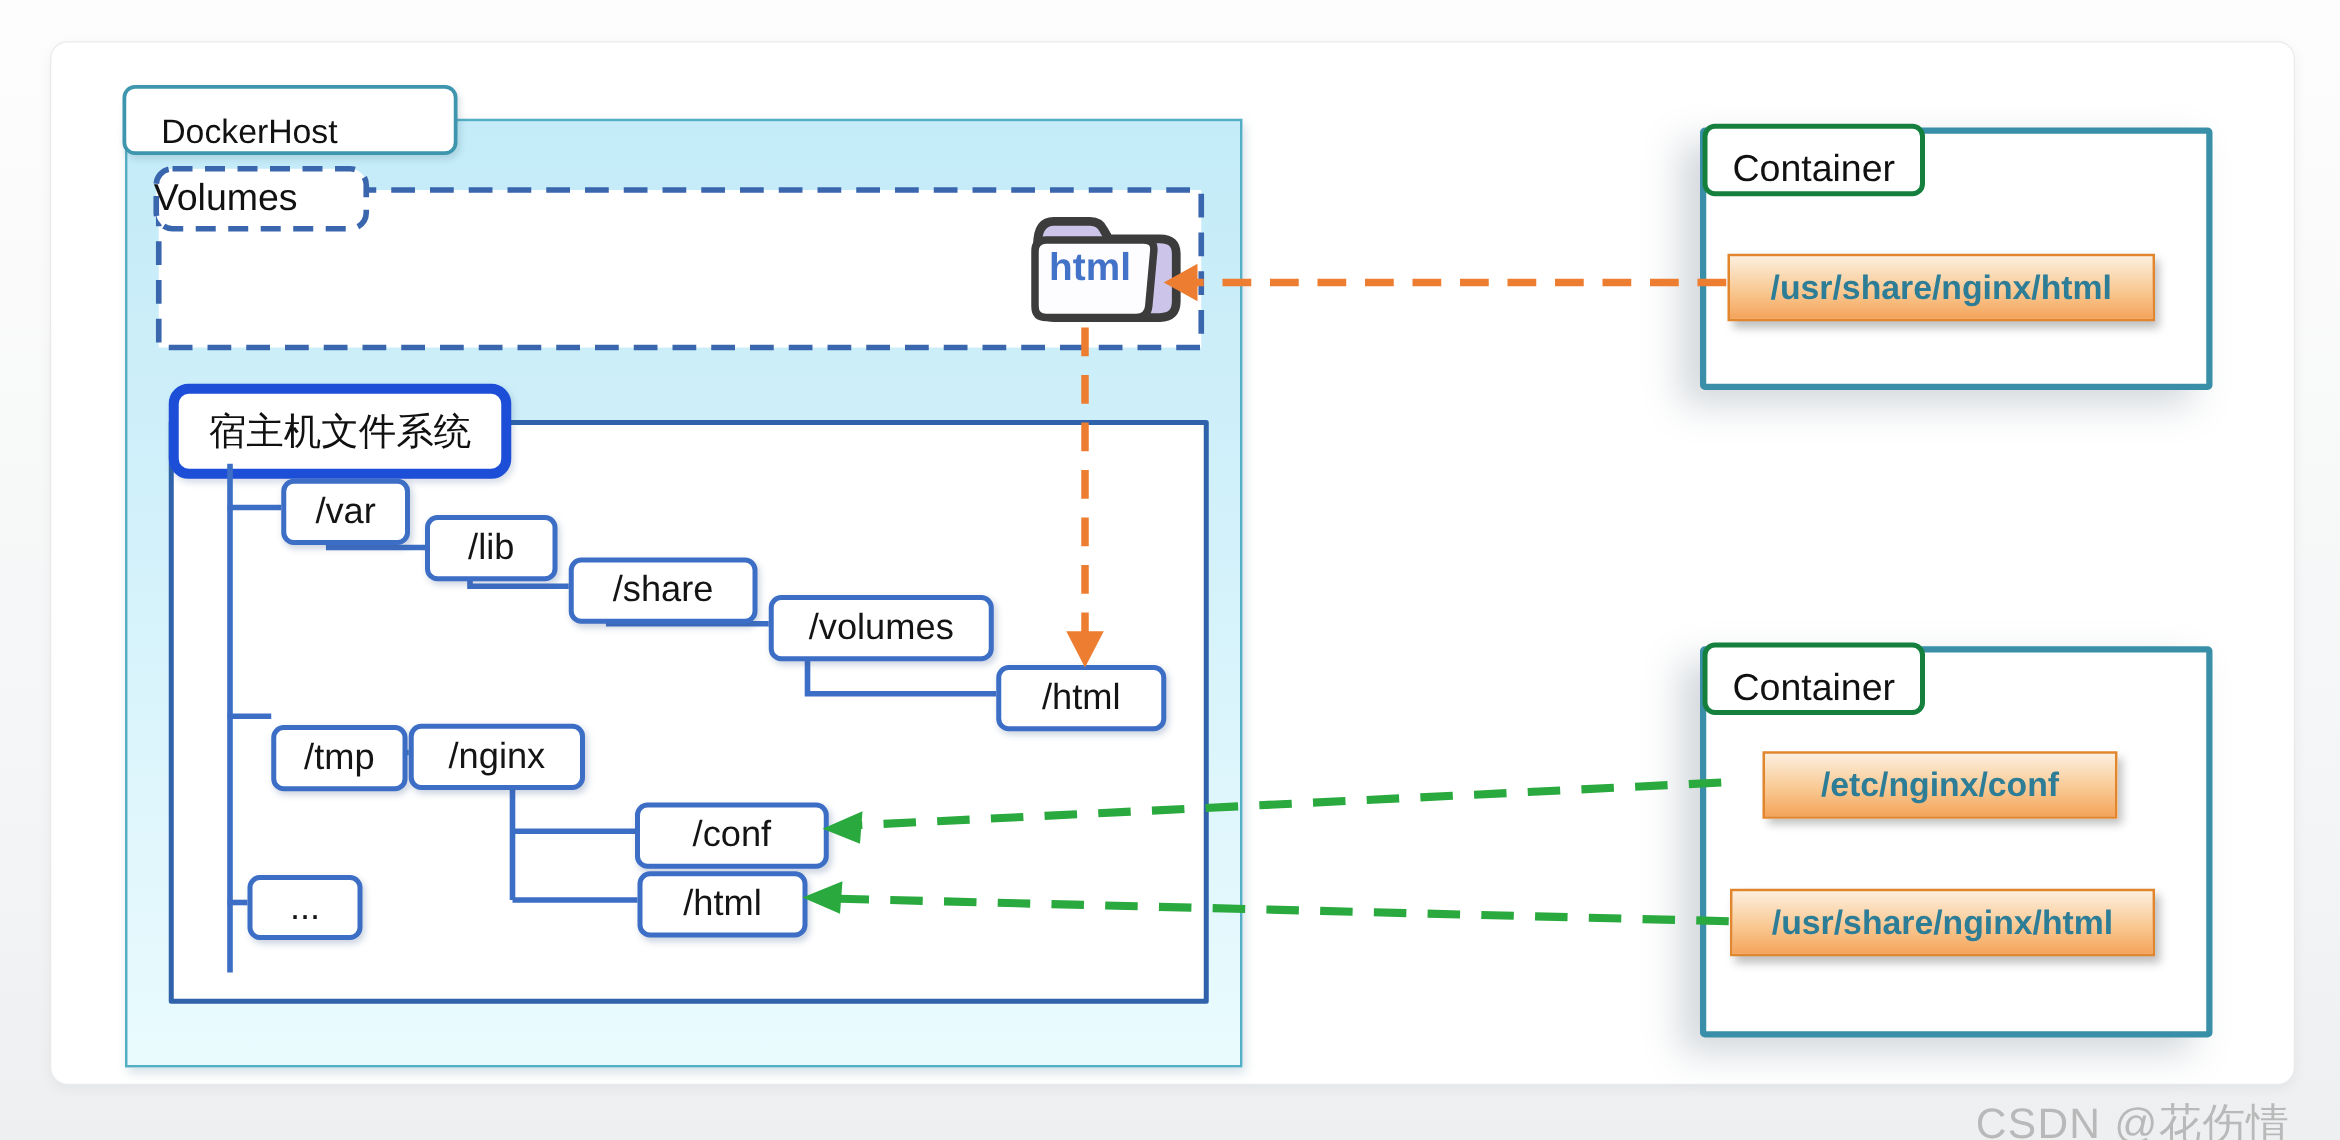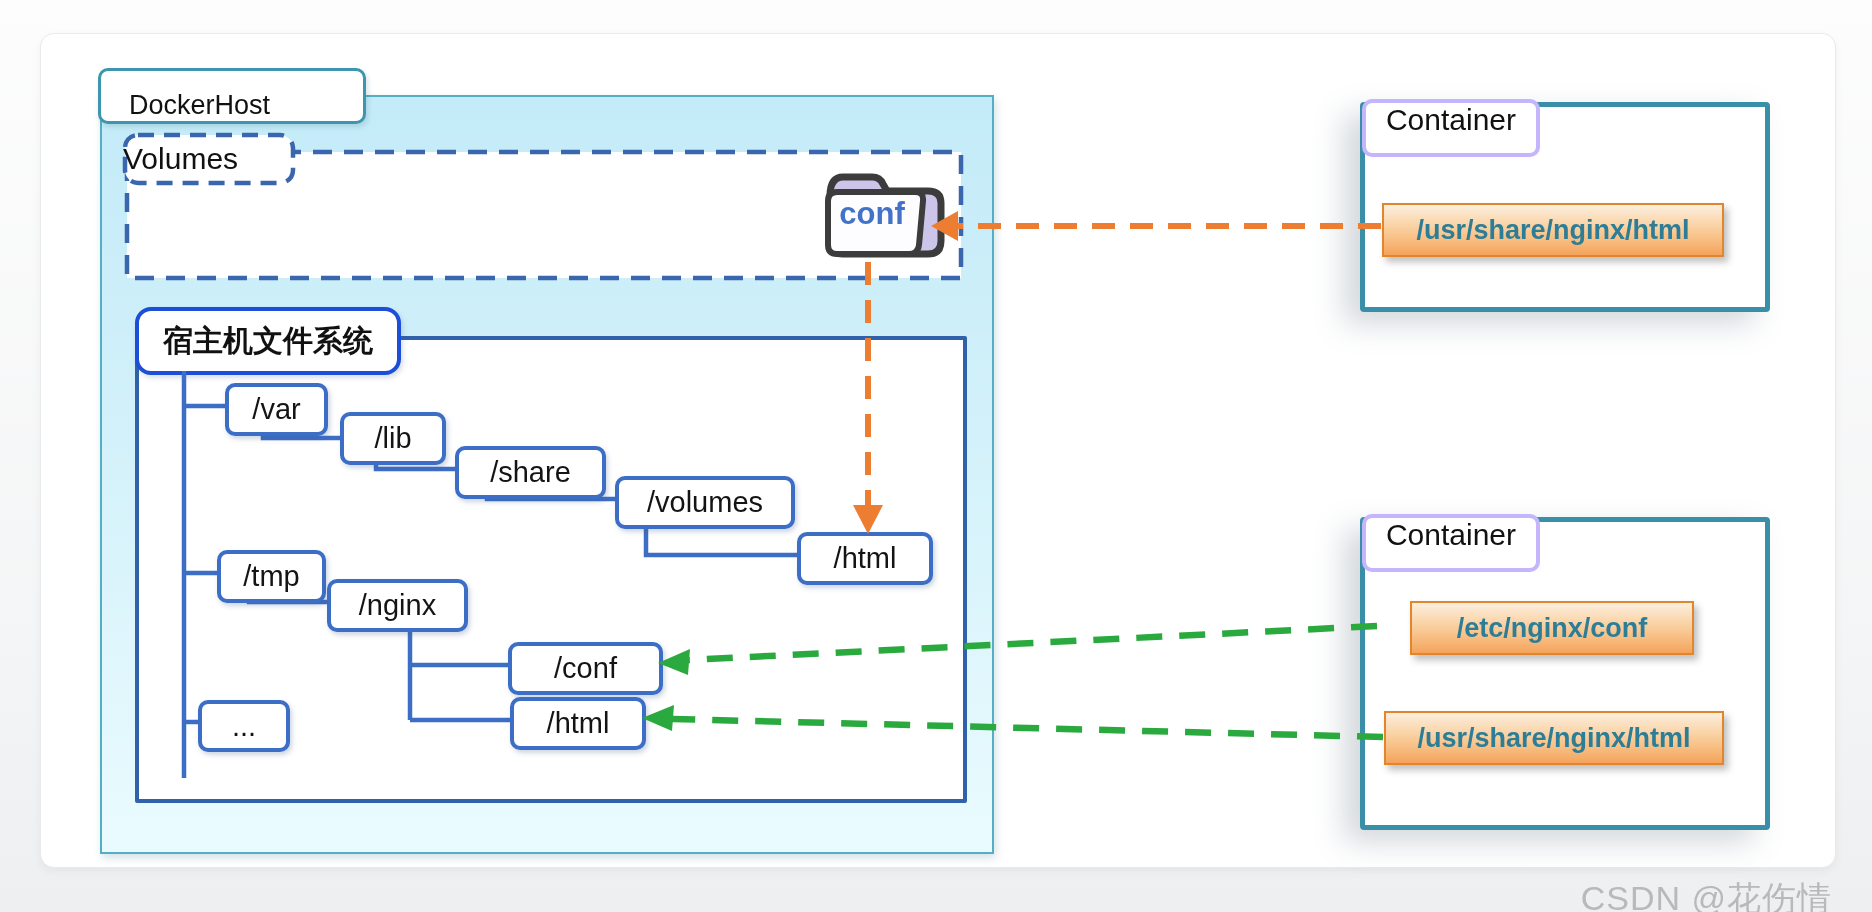--- a/index.html
+++ b/index.html
@@ -46,52 +46,52 @@
     font-size:31px;font-weight:600;color:#4273c8;
   }
 
   
   .fs-box{
     left:135px;top:336px;width:824px;height:459px;
     background:#fff;border:4px solid #2f62ab;border-radius:2px;
   }
   .fs-label{
     left:135px;top:307px;width:258px;height:60px;
-    background:#fff;border:4px solid #1d4ed8;border-radius:16px;
+    background:#fff;border:8px solid #1d4ed8;border-radius:16px;
     display:flex;align-items:center;justify-content:center;
-    font-size:30px;color:#111;box-shadow:2px 3px 5px rgba(60,90,140,.2);font-weight:bold;
+    font-size:30px;color:#111;box-shadow:2px 3px 5px rgba(60,90,140,.2);
   }
 
   
   .node{
     position:absolute;background:#fff;border:4px solid #3d6ec6;border-radius:10px;
     display:flex;align-items:center;justify-content:center;
     font-size:29px;color:#141414;box-shadow:2px 3px 5px rgba(60,90,140,.25);
   }
   .n-var{left:225px;top:383px;width:95px;height:45px;}
   .n-lib{left:340px;top:412px;width:98px;height:45px;}
   .n-docker{left:455px;top:446px;width:143px;height:45px;}
   .n-volumes{left:615px;top:476px;width:172px;height:45px;}
   .n-htmltop{left:797px;top:532px;width:128px;height:45px;}
-  .n-tmp{left:217px;top:550px;width:101px;height:45px;}
+  .n-tmp{left:217px;top:580px;width:101px;height:45px;}
   .n-nginx{left:327px;top:579px;width:133px;height:45px;text-align:right;}
   .n-conf{left:508px;top:642px;width:147px;height:45px;}
   .n-htmlbottom{left:510px;top:697px;width:128px;height:45px;}
   .n-ellipsis{left:198px;top:700px;width:84px;height:44px;}
 
   
   .container-box{
     width:400px;background:#fff;border:5px solid #3a8fa8;border-radius:4px;
     box-shadow:-16px 12px 30px rgba(110,125,140,.30);
   }
   .container-top{left:1360px;top:102px;height:200px;}
   .container-bottom{left:1360px;top:517px;height:303px;}
   .container-label{
-    width:170px;height:50px;background:#fff;border:4px solid #c4b5fd;border-radius:10px;
-    display:flex;align-items:flex-start;justify-content:center;
+    width:170px;height:50px;background:#fff;border:4px solid #15803d;border-radius:10px;
+    display:flex;align-items:flex-end;justify-content:center;
     font-size:30px;color:#111;
   }
   .cl-top{left:1362px;top:99px;}
   .cl-bottom{left:1362px;top:514px;}
 
   .path-box{
     position:absolute;height:50px;
     background:linear-gradient(180deg,#fcefde 0%,#f9c993 55%,#f4a45b 100%);
     border:2px solid #e2862e;
     display:flex;align-items:center;justify-content:center;
@@ -123,21 +123,21 @@
 </svg>
 <div class="abs volumes-label-text">
   <span>Volumes</span>
 </div>
 
 <div class="abs folder">
   <svg width="130" height="100" viewBox="0 0 130 100">
     <path d="M10 32 Q10 13 23 13 L52 13 Q60 13 63 20 L67 27 L108 27 Q121 27 121 39 L121 77 Q121 90 108 90 L23 90 Q10 90 10 77 Z" fill="#ccc5e9" stroke="#3c3c3c" stroke-width="7" stroke-linejoin="round"></path>
     <path d="M17 28 L95 28 Q104 28 103 37 L99 81 Q98 90 89 90 L17 90 Q8 90 8 81 L8 37 Q8 28 17 28 Z" fill="#fdfdff" stroke="#3c3c3c" stroke-width="6" stroke-linejoin="round"></path>
   </svg>
-  <span class="flabel">conf</span>
+  <span class="flabel">html</span>
 </div>
 
 <div class="abs fs-box"></div>
 <div class="abs fs-label">
   <span>宿主机文件系统</span>
 </div>
 
 <svg class="layer">
   <g stroke="#3d6ec6" stroke-width="4.5" fill="none">
     <path d="M184 371 V778"></path>

